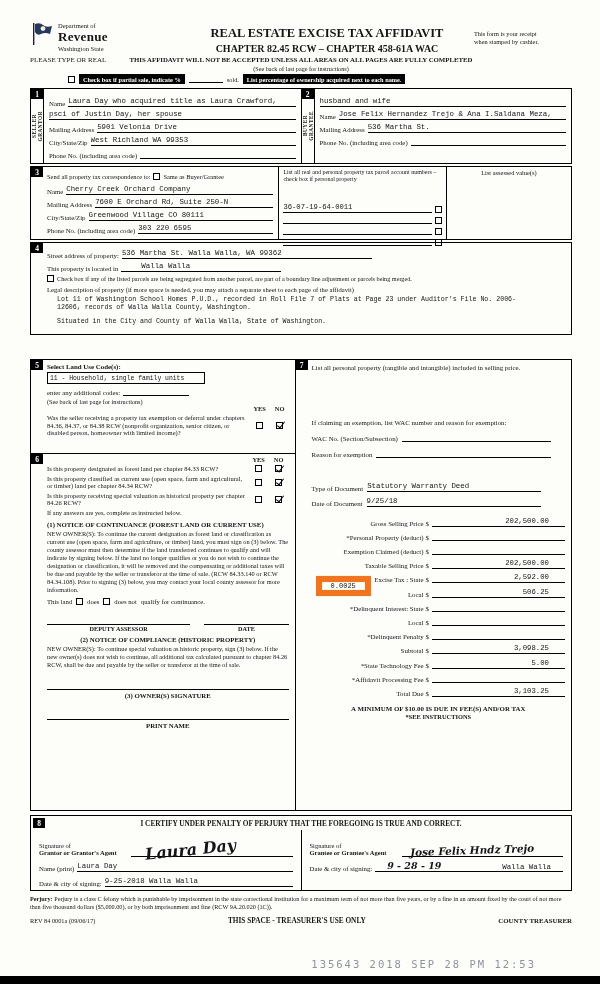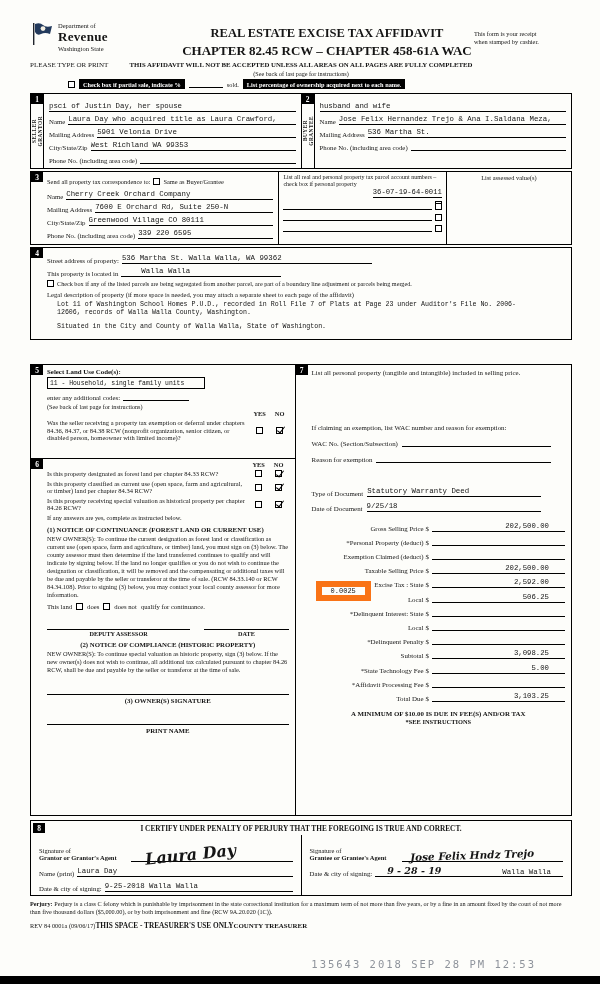--- a/index.html
+++ b/index.html
@@ -9,21 +9,21 @@
   .mono { font-family:"Liberation Mono","DejaVu Sans Mono",monospace; }
   .b { font-weight:bold; }
   
   .hrow { display:flex; }
   .logo { width:150px; display:flex; gap:4px; align-items:flex-start; }
   .logo-txt div:nth-child(1){ font-size:6.5px; }
   .logo-name { font-size:13px; font-weight:bold; letter-spacing:.3px; }
   .logo-txt div:nth-child(3){ font-size:6.5px; }
   .tblock { flex:1; text-align:center; padding-top:4px; }
   .title { font-size:12.5px; font-weight:bold; }
-  .chapter { font-size:13px; font-weight:bold; margin-top:2px; }
+  .chapter { font-size:10px; font-weight:bold; margin-top:2px; }
   .receipt { width:98px; font-size:6.3px; padding-top:8px; line-height:7.5px; }
   .typeline { position:relative; text-align:center; font-size:6.8px; font-weight:bold; margin-top:2px; }
   .pleasetype { position:absolute; left:0; top:0; font-weight:normal; font-size:7px; }
   .seeback { text-align:center; font-size:6.2px; margin-top:2px; }
   .barrow { display:flex; align-items:center; gap:4px; margin:2px 0 4px 38px; font-size:6.3px; }
   .blackbar { background:#000; color:#fff; font-weight:bold; padding:1.5px 4px; }
   .shortline { width:34px; border-bottom:1px solid #000; height:7px; }
   
   .numbox { position:absolute; top:0; left:0; width:12px; height:10px; background:#000; color:#fff; font-size:7.5px; font-weight:bold; display:flex; align-items:center; justify-content:center; z-index:3; }
   .cb { position:relative; display:inline-block; width:7px; height:7px; border:1px solid #000; background:#fff; vertical-align:-1px; flex:none; }
@@ -99,21 +99,21 @@
   .sigrow { display:flex; align-items:flex-end; height:27px; }
   .siglabel { width:92px; font-size:6.5px; line-height:7.6px; }
   .sigfield { flex:1; border-bottom:1px solid #000; position:relative; height:100%; }
   .script { font-family:"DejaVu Serif", serif; font-style:italic; font-weight:bold; display:inline-block; }
   .sig-big { position:absolute; left:14px; bottom:-3px; font-size:16px; transform:rotate(-6deg); }
   .sig-med { position:absolute; left:8px; bottom:0; font-size:10.5px; transform:rotate(-2deg); white-space:nowrap; }
   .nrow { display:flex; align-items:flex-end; height:15px; font-size:6.8px; }
   .dval { flex:1; border-bottom:1px solid #000; display:flex; justify-content:space-between; align-items:flex-end; padding:0 12px; }
   
   .perjury { font-size:6.2px; line-height:7.7px; margin-top:4px; }
-  .frowend { display:flex; justify-content:flex-start; align-items:baseline; margin-top:6px; }
+  .frowend { display:flex; justify-content:space-between; align-items:baseline; margin-top:6px; }
   .rev { font-size:6.3px; }
   .treas { font-size:7.3px; font-weight:bold; }
   .county { font-size:6.9px; font-weight:bold; }
   .stamp { position:absolute; right:64px; bottom:14px; font-family:"DejaVu Sans Mono",monospace; font-size:10.5px; color:#8e939b; letter-spacing:2px; }
   .botbar { position:absolute; left:0; right:0; bottom:0; height:8px; background:#000; }
 </style>
 </head>
 <body>
 
 <div class="page">
@@ -135,46 +135,46 @@
       <div class="title">REAL ESTATE EXCISE TAX AFFIDAVIT</div>
       <div class="chapter">CHAPTER 82.45 RCW – CHAPTER 458-61A WAC</div>
     </div>
     <div class="receipt">
       <div>This form is your receipt</div>
       <div>when stamped by cashier.</div>
     </div>
   </div>
 
   <div class="typeline">
-    <span class="pleasetype">PLEASE TYPE OR PRINT</span>
+    <span class="pleasetype">PLEASE TYPE OR REAL</span>
     <span>THIS AFFIDAVIT WILL NOT BE ACCEPTED UNLESS ALL AREAS ON ALL PAGES ARE FULLY COMPLETED</span>
   </div>
   <div class="seeback">(See back of last page for instructions)</div>
 
   <div class="barrow">
     <span class="cb"></span>
     <span class="blackbar">Check box if partial sale, indicate %</span>
     <span class="shortline"></span>
     <span>sold.</span>
     <span class="blackbar">List percentage of ownership acquired next to each name.</span>
   </div>
 
   <div class="sec12">
     <div class="half first">
       <div class="numbox">1</div>
       <div class="vstrip">
         <span class="vword">SELLER</span>
         <span class="vword">GRANTOR</span>
       </div>
       <div class="frow">
-          <span class="fval">psci of Justin Day, her spouse</span>
-        </div>
-      <div class="frow">
           <span class="flabel">Name</span>
           <span class="fval">Laura Day who acquired title as Laura Crawford,</span>
+        </div>
+      <div class="frow">
+          <span class="fval">psci of Justin Day, her spouse</span>
         </div>
       <div class="frow">
           <span class="flabel">Mailing Address</span>
           <span class="fval">5901 Velonia Drive</span>
         </div>
       <div class="frow">
           <span class="flabel">City/State/Zip</span>
           <span class="fval">West Richland WA 99353</span>
         </div>
       <div class="frow">
@@ -221,26 +221,26 @@
       <div class="frow">
           <span class="flabel">Mailing Address</span>
           <span class="fval">7600 E Orchard Rd, Suite 250-N</span>
         </div>
       <div class="frow">
           <span class="flabel">City/State/Zip</span>
           <span class="fval">Greenwood Village CO 80111</span>
         </div>
       <div class="frow">
           <span class="flabel">Phone No. (including area code)</span>
-          <span class="fval">339 220 6595</span>
+          <span class="fval">303 220 6595</span>
         </div>
     </div>
     <div class="s3m">
       <div style="line-height:7px;">List all real and personal property tax parcel account numbers – check box if personal property</div>
-      <div class="prow" style="margin-top:0;flex-direction:column;">
+      <div class="prow" style="margin-top:19px;">
           <span class="pline mono">36-07-19-64-0011</span>
           <span class="cb"></span>
         </div>
       <div class="prow">
           <span class="pline"></span>
           <span class="cb"></span>
         </div>
       <div class="prow">
           <span class="pline"></span>
           <span class="cb"></span>

